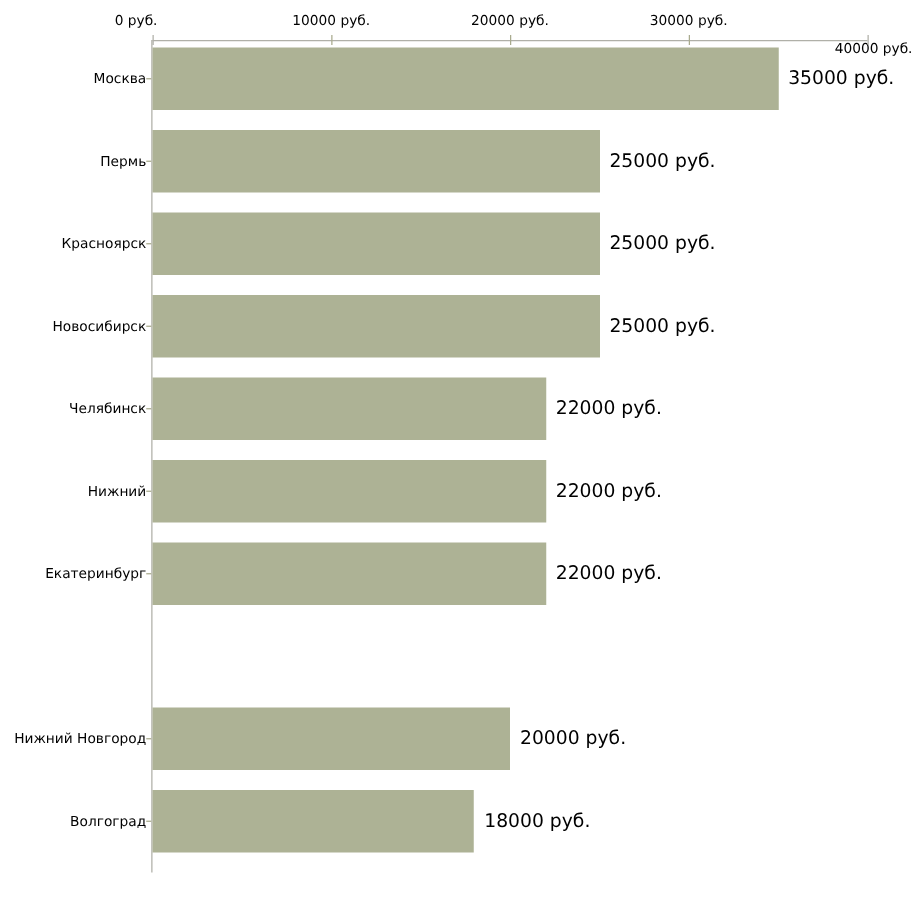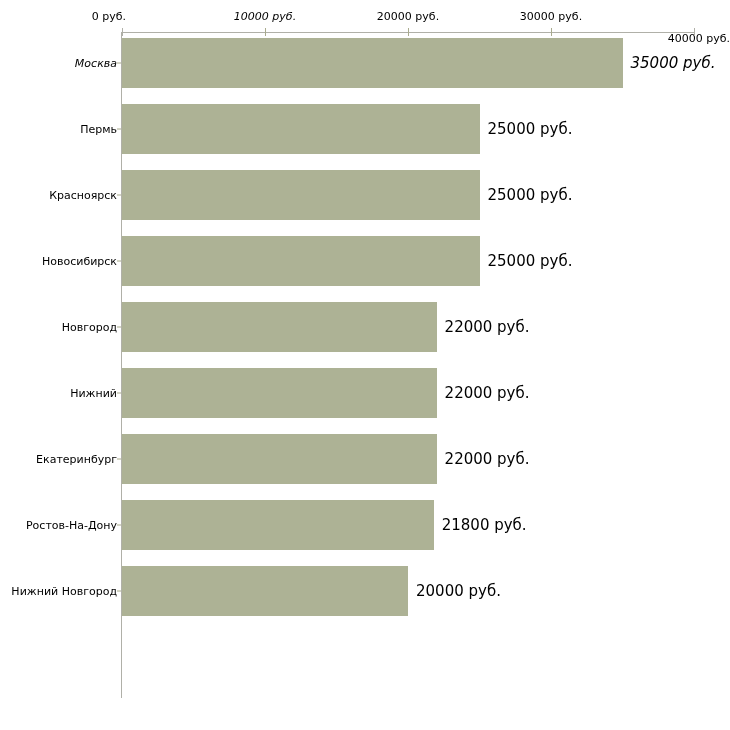--- a/index.html
+++ b/index.html
@@ -120,30 +120,30 @@
     background: #a9ab8e;
   }
 </style>
 </head>
 <body>
 
 <div id="chart-root">
 
   <div class="x-axis-labels">
       <div class="x-tick-label" style="left: 126px; transform: translateX(-100%);">0 руб.</div>
-      <div class="x-tick-label" style="left: 265px; font-style: italic;">10000 руб.</div>
+      <div class="x-tick-label" style="left: 265px;">10000 руб.</div>
       <div class="x-tick-label" style="left: 408px;">20000 руб.</div>
       <div class="x-tick-label" style="left: 551px;">30000 руб.</div>
       <div class="x-tick-label" style="left: 730px; transform: translateX(-100%); margin-top: 22px;">40000 руб.</div>
     </div>
   <div class="x-axis-line"></div>
   <div class="y-axis-line"></div>
 
   <div class="plot-area">
-      <div class="bar-row" style="top: 38px; font-style: italic;">
+      <div class="bar-row" style="top: 38px;">
         <div class="cat-label">Москва</div>
         <div class="cat-tick"></div>
         <div class="bar-rect" style="width: 500.5px; background: rgb(173, 178, 149);"></div>
         <div class="bar-value" style="left: 630.5px;">35000 руб.</div>
       </div>
       <div class="bar-row" style="top: 104px;">
         <div class="cat-label">Пермь</div>
         <div class="cat-tick"></div>
         <div class="bar-rect" style="width: 357.5px; background: rgb(173, 178, 149);"></div>
         <div class="bar-value" style="left: 487.5px;">25000 руб.</div>
@@ -154,48 +154,48 @@
         <div class="bar-rect" style="width: 357.5px; background: rgb(173, 178, 149);"></div>
         <div class="bar-value" style="left: 487.5px;">25000 руб.</div>
       </div>
       <div class="bar-row" style="top: 236px;">
         <div class="cat-label">Новосибирск</div>
         <div class="cat-tick"></div>
         <div class="bar-rect" style="width: 357.5px; background: rgb(173, 178, 149);"></div>
         <div class="bar-value" style="left: 487.5px;">25000 руб.</div>
       </div>
       <div class="bar-row" style="top: 302px;">
-        <div class="cat-label">Новгород</div>
+        <div class="cat-label">Челябинск</div>
         <div class="cat-tick"></div>
         <div class="bar-rect" style="width: 314.6px; background: rgb(173, 178, 149);"></div>
         <div class="bar-value" style="left: 444.6px;">22000 руб.</div>
       </div>
       <div class="bar-row" style="top: 368px;">
         <div class="cat-label">Нижний</div>
         <div class="cat-tick"></div>
         <div class="bar-rect" style="width: 314.6px; background: rgb(173, 178, 149);"></div>
         <div class="bar-value" style="left: 444.6px;">22000 руб.</div>
       </div>
       <div class="bar-row" style="top: 434px;">
         <div class="cat-label">Екатеринбург</div>
         <div class="cat-tick"></div>
         <div class="bar-rect" style="width: 314.6px; background: rgb(173, 178, 149);"></div>
         <div class="bar-value" style="left: 444.6px;">22000 руб.</div>
       </div>
-      <div class="bar-row" style="top: 500px;">
-        <div class="cat-label">Ростов-На-Дону</div>
-        <div class="cat-tick"></div>
-        <div class="bar-rect" style="width: 311.74px; background: rgb(173, 178, 149);"></div>
-        <div class="bar-value" style="left: 441.74px;">21800 руб.</div>
-      </div>
       <div class="bar-row" style="top: 566px;">
         <div class="cat-label">Нижний Новгород</div>
         <div class="cat-tick"></div>
         <div class="bar-rect" style="width: 286px; background: rgb(173, 178, 149);"></div>
         <div class="bar-value" style="left: 416px;">20000 руб.</div>
+      </div>
+      <div class="bar-row" style="top: 632px;">
+        <div class="cat-label">Волгоград</div>
+        <div class="cat-tick"></div>
+        <div class="bar-rect" style="width: 257.4px; background: rgb(173, 178, 149);"></div>
+        <div class="bar-value" style="left: 387.4px;">18000 руб.</div>
       </div>
     </div>
 
 <div class="x-axis-tick edge" style="left: 122px;"></div>
     <div class="x-axis-tick" style="left: 265px;"></div>
     <div class="x-axis-tick" style="left: 408px;"></div>
     <div class="x-axis-tick" style="left: 551px;"></div>
     <div class="x-axis-tick edge" style="left: 694px;"></div>
   </div>
 

